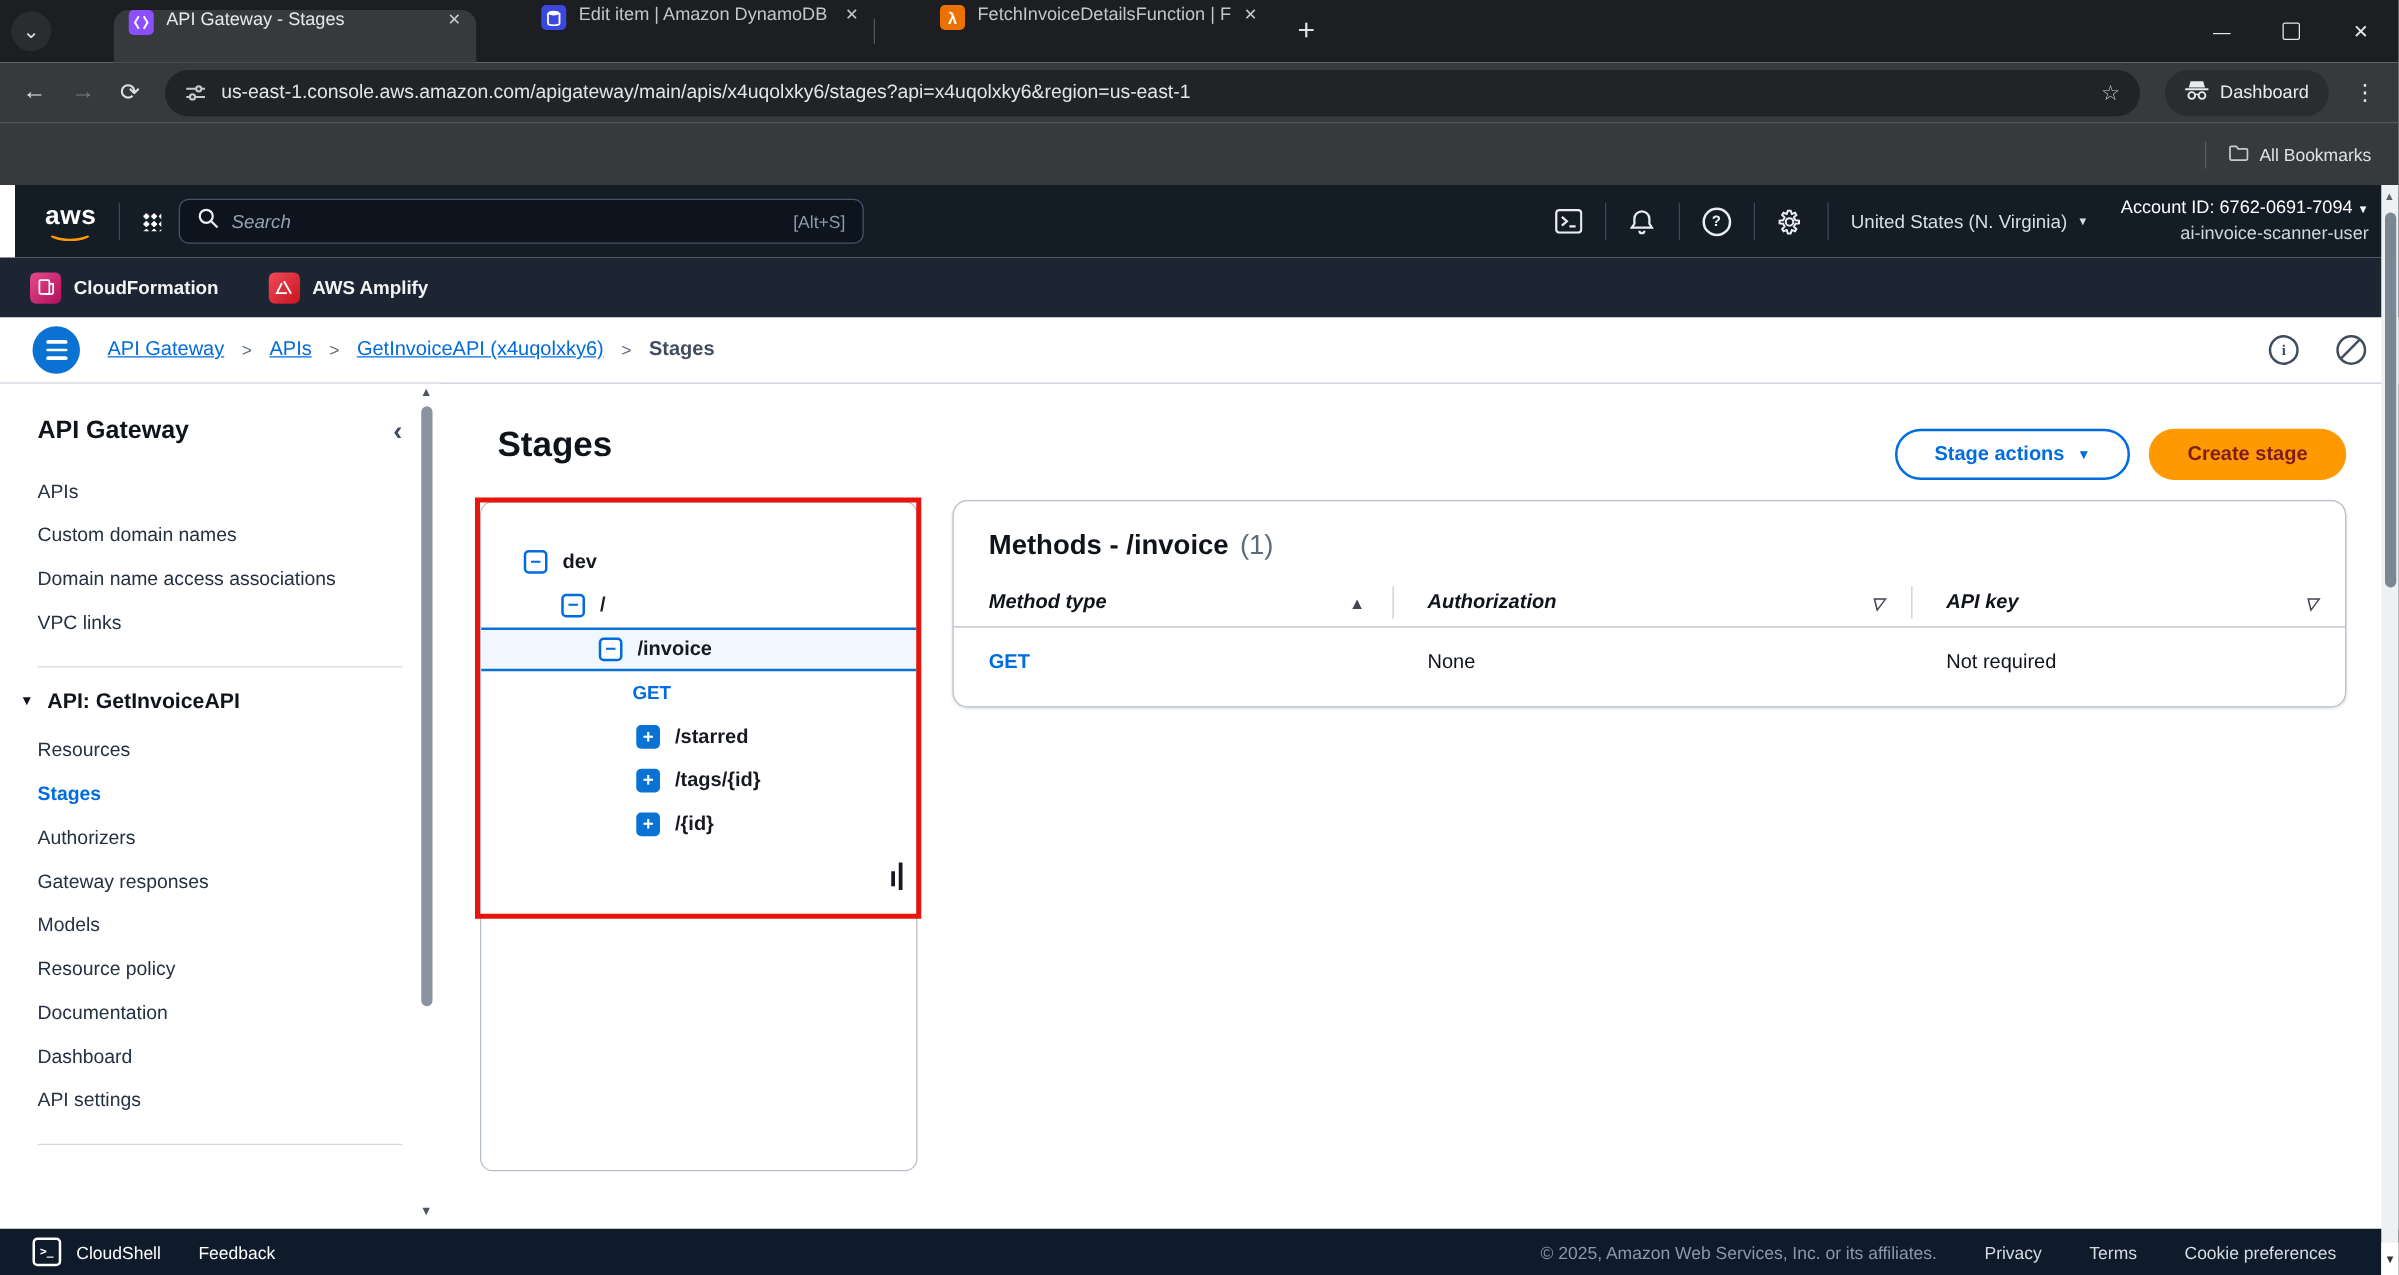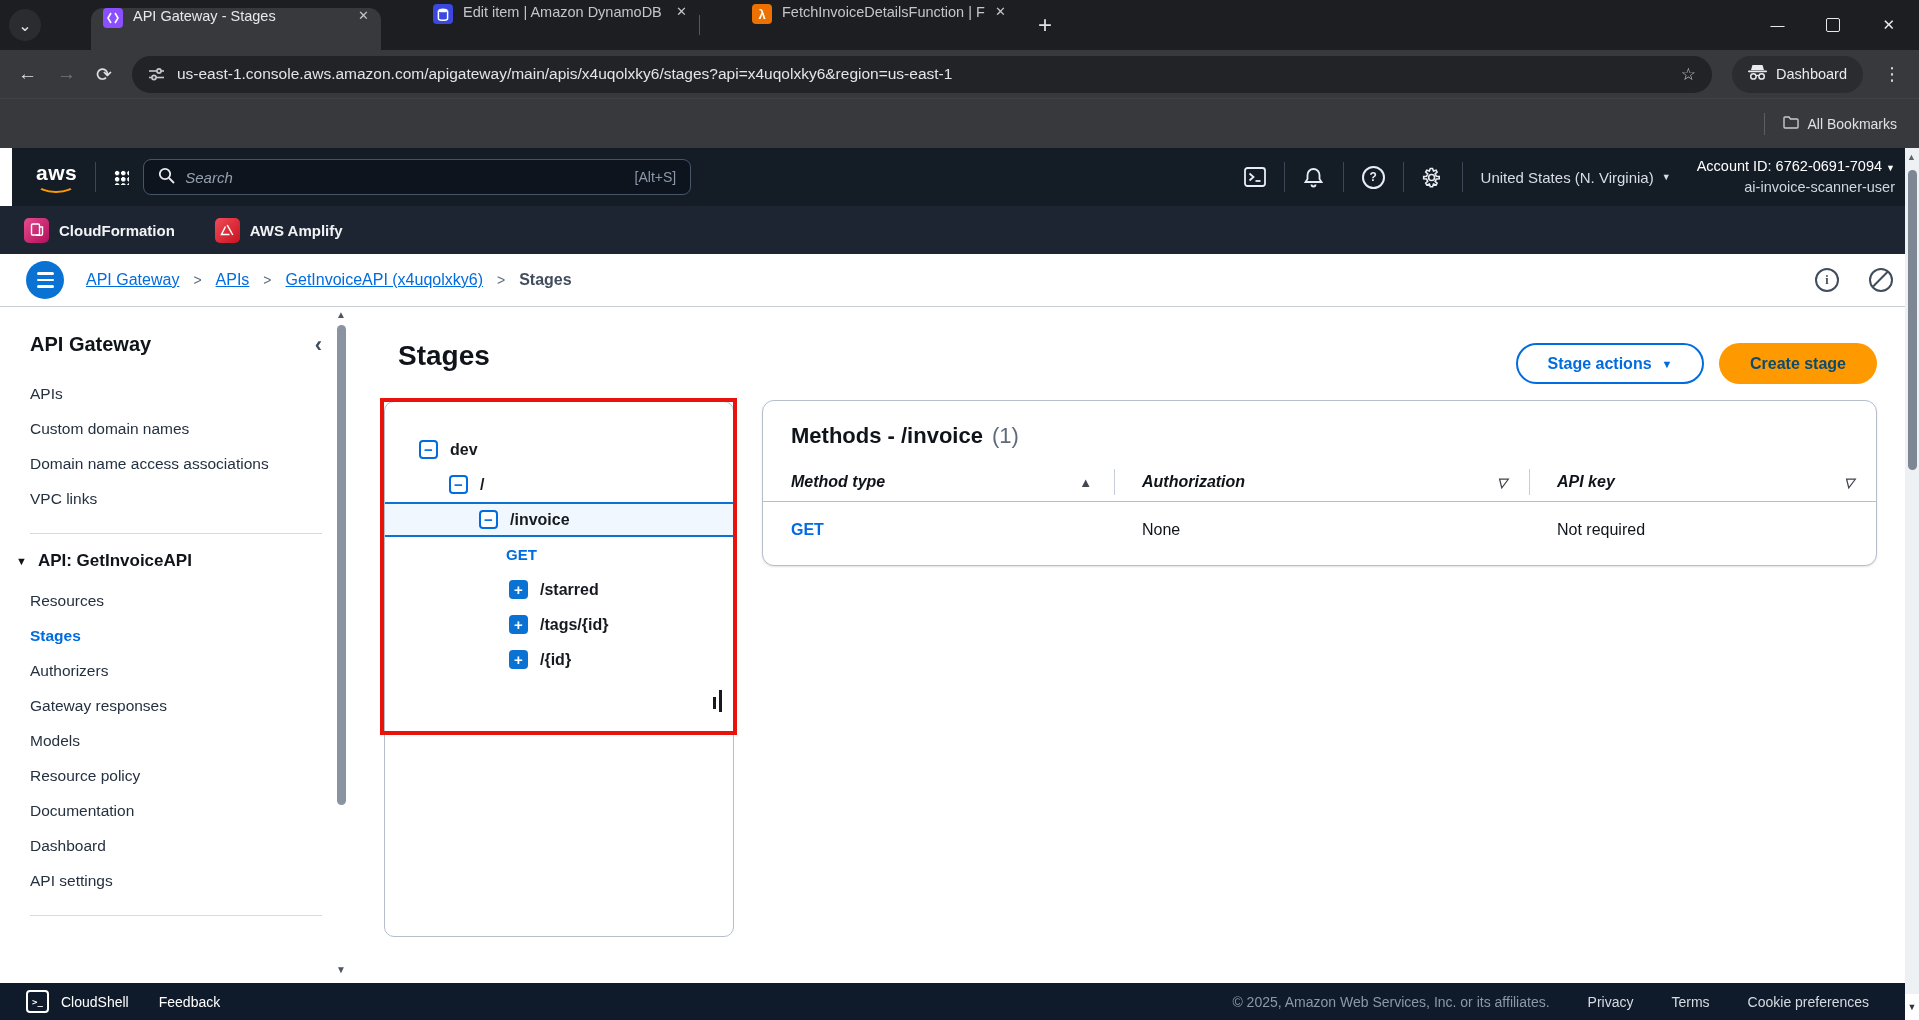--- a/index.html
+++ b/index.html
@@ -111,21 +111,21 @@
   .side-sec .sec-label{font-size:17px;font-weight:bold;color:#0f141a;}
   .side-scroll-thumb{position:absolute;left:337px;top:18px;width:9px;height:480px;border-radius:5px;background:#8a93a1;}
   .side-scroll-up{position:absolute;left:336px;top:2px;font-size:10px;color:#4b5563;}
   .side-scroll-down{position:absolute;left:336px;bottom:8px;font-size:10px;color:#4b5563;}
 
   
   .main-title{position:absolute;left:398px;top:340px;font-size:28px;font-weight:bold;color:#0f141a;}
   .btn{position:absolute;top:343px;height:41px;border-radius:21px;display:flex;align-items:center;
        justify-content:center;gap:10px;font-size:16px;font-weight:bold;box-sizing:border-box;}
   .btn-stage-actions{left:1516px;width:188px;border:2px solid #006ce0;color:#006ce0;background:#fff;}
-  .btn-create{left:1719px;width:158px;background:#ff9900;color:#0c4a6e;}
+  .btn-create{left:1719px;width:158px;background:#ff9900;color:#7f1d1d;}
 
   
   .tree-card{position:absolute;left:384px;top:401px;width:350px;height:536px;background:#fff;
              border:1px solid #b6bec9;border-radius:10px;box-sizing:border-box;padding-top:30px;}
   .trow{height:35px;display:flex;align-items:center;box-sizing:border-box;
         font-size:16px;font-weight:bold;color:#16191f;}
   .lv0{padding-left:34px;} .lv1{padding-left:64px;} .lv2{padding-left:94px;}
   .lv3{padding-left:124px;} .lv3m{padding-left:121px;}
   .trow.sel{background:#f0f7ff;border-top:2px solid #0972d3;border-bottom:2px solid #0972d3;}
   .exp{width:19px;height:19px;border-radius:4px;display:flex;align-items:center;justify-content:center;

